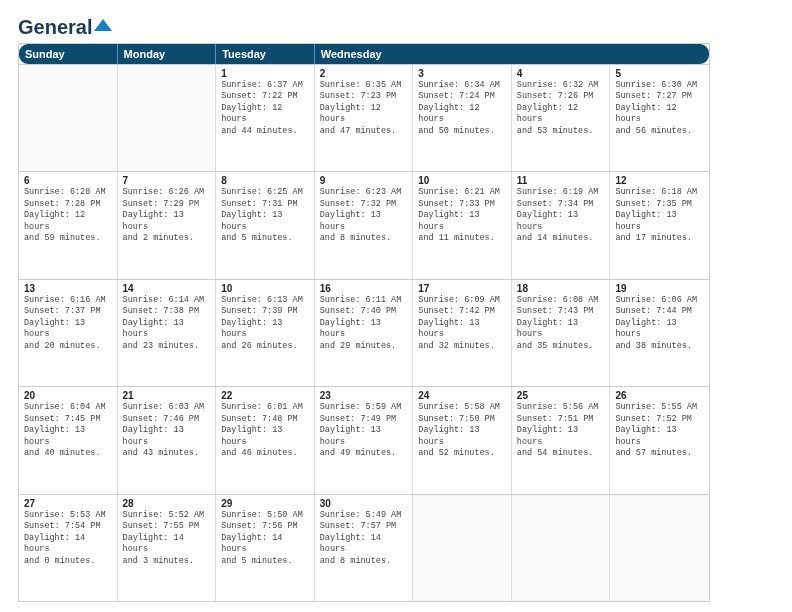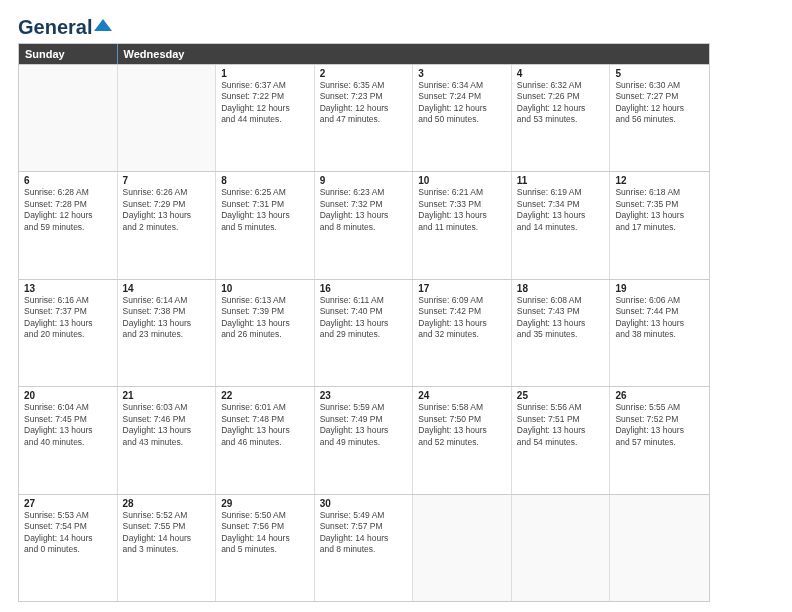--- a/index.html
+++ b/index.html
@@ -43,21 +43,22 @@
     }
     .calendar {
       flex: 1;
       display: flex;
       flex-direction: column;
       border: 1px solid #ccc;
     }
     .cal-header {
       display: grid;
       grid-template-columns: repeat(7, 1fr);
-      background: #404040;
+      background: #0c4a6e;
+      border-radius: 9px;
     }
     .cal-header-cell {
       color: #fff;
       font-size: 11px;
       font-weight: bold;
       padding: 4px 6px;
       border-right: 1px solid #5a8fd0;
     }
     .cal-header-cell:last-child { border-right: none; }
     .cal-body {
@@ -85,20 +86,21 @@
       font-size: 10px;
       font-weight: bold;
       color: #222;
       display: block;
       margin-bottom: 1px;
     }
     .cell-info {
       font-size: 8.5px;
       color: #444;
       line-height: 1.35;
+      font-family: Liberation Mono, monospace;
     }
   </style>
 </head>
 <body>
 
 <div class="page">
   <div class="header">
     <div class="logo">
       <div style="display:flex;align-items:center;">
         <span style="font-size:20px;font-weight:bold;color:#1a3a5c;">General</span>
@@ -109,20 +111,22 @@
       <span style="font-size:20px;font-weight:bold;color:#1a7fc1;margin-top:-4px;"></span>
     </div>
     <div class="title-block">
       <div class="month-title"></div>
       <div class="location"></div>
     </div>
   </div>
   <div class="calendar">
     <div class="cal-header">
     <div class="cal-header-cell">Sunday</div>
+        <div class="cal-header-cell">Monday</div>
+        <div class="cal-header-cell">Tuesday</div>
         <div class="cal-header-cell">Wednesday</div>
       </div>
     <div class="cal-body">
     <div class="cal-row">
           <div class="cal-cell empty"></div>
           <div class="cal-cell empty"></div>
           <div class="cal-cell">
             <span class="cell-day">1</span>
             <div class="cell-info">Sunrise: 6:37 AM<br>Sunset: 7:22 PM<br>Daylight: 12 hours<br>and 44 minutes.</div>
           </div>

